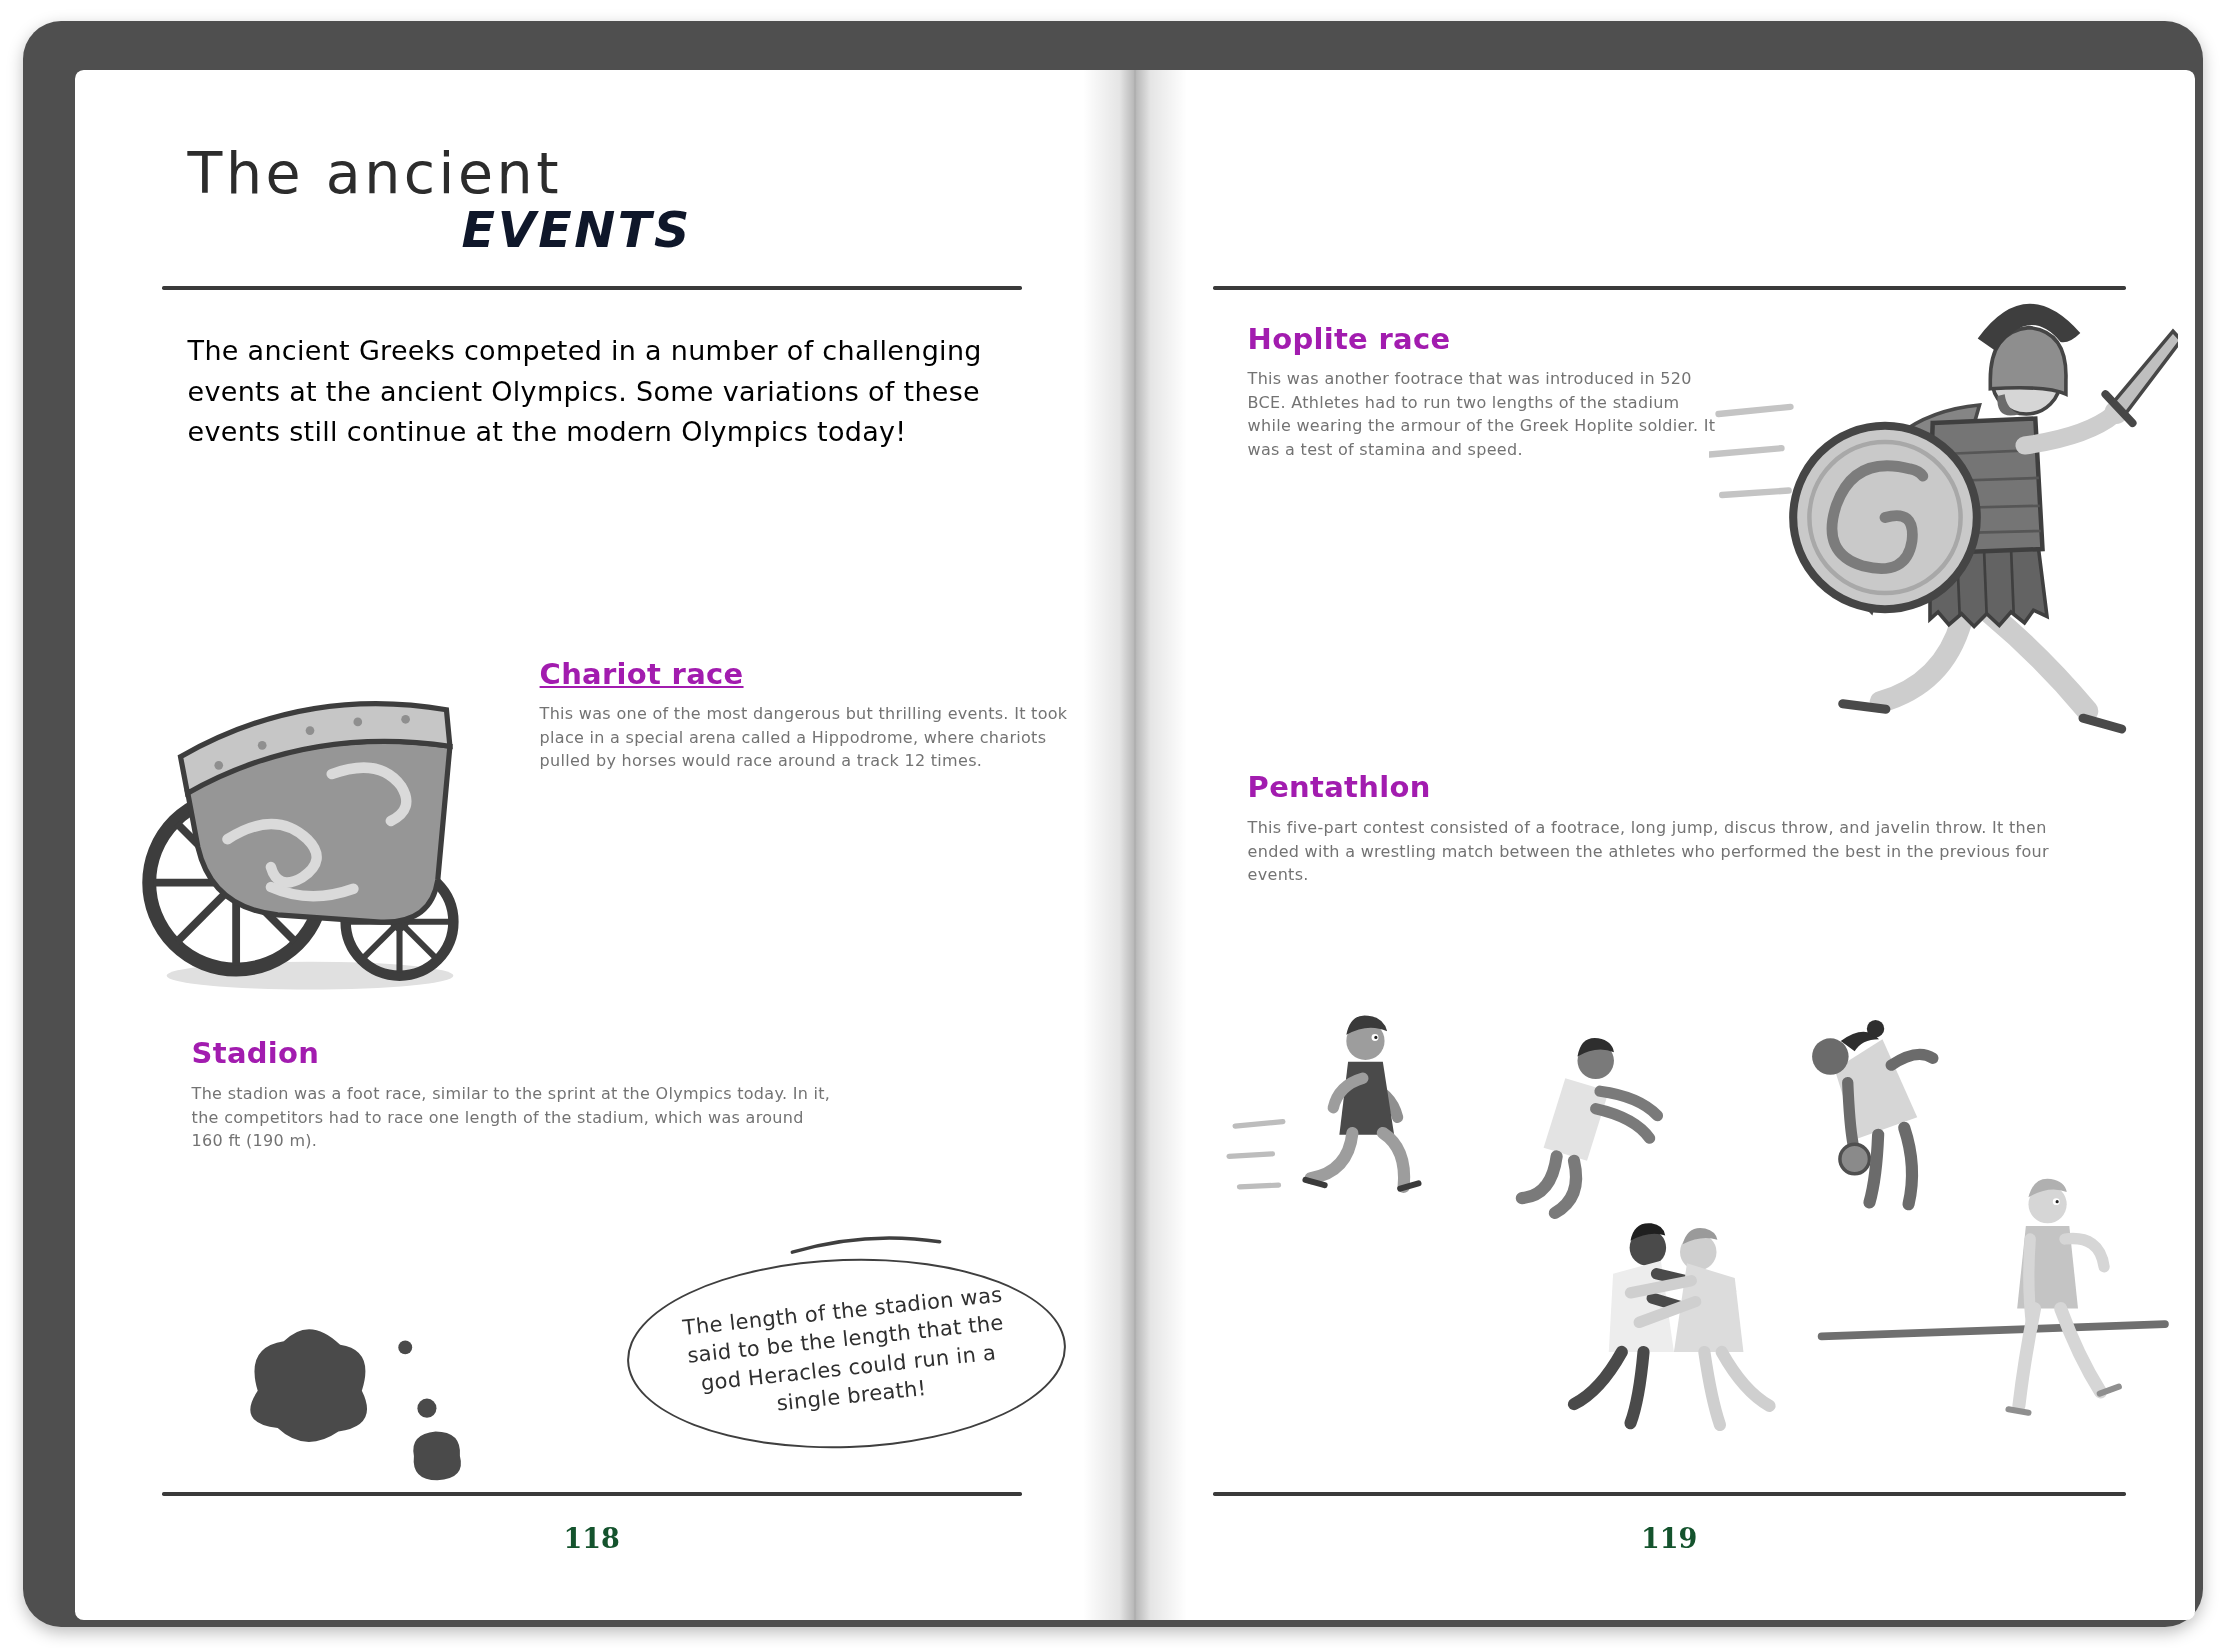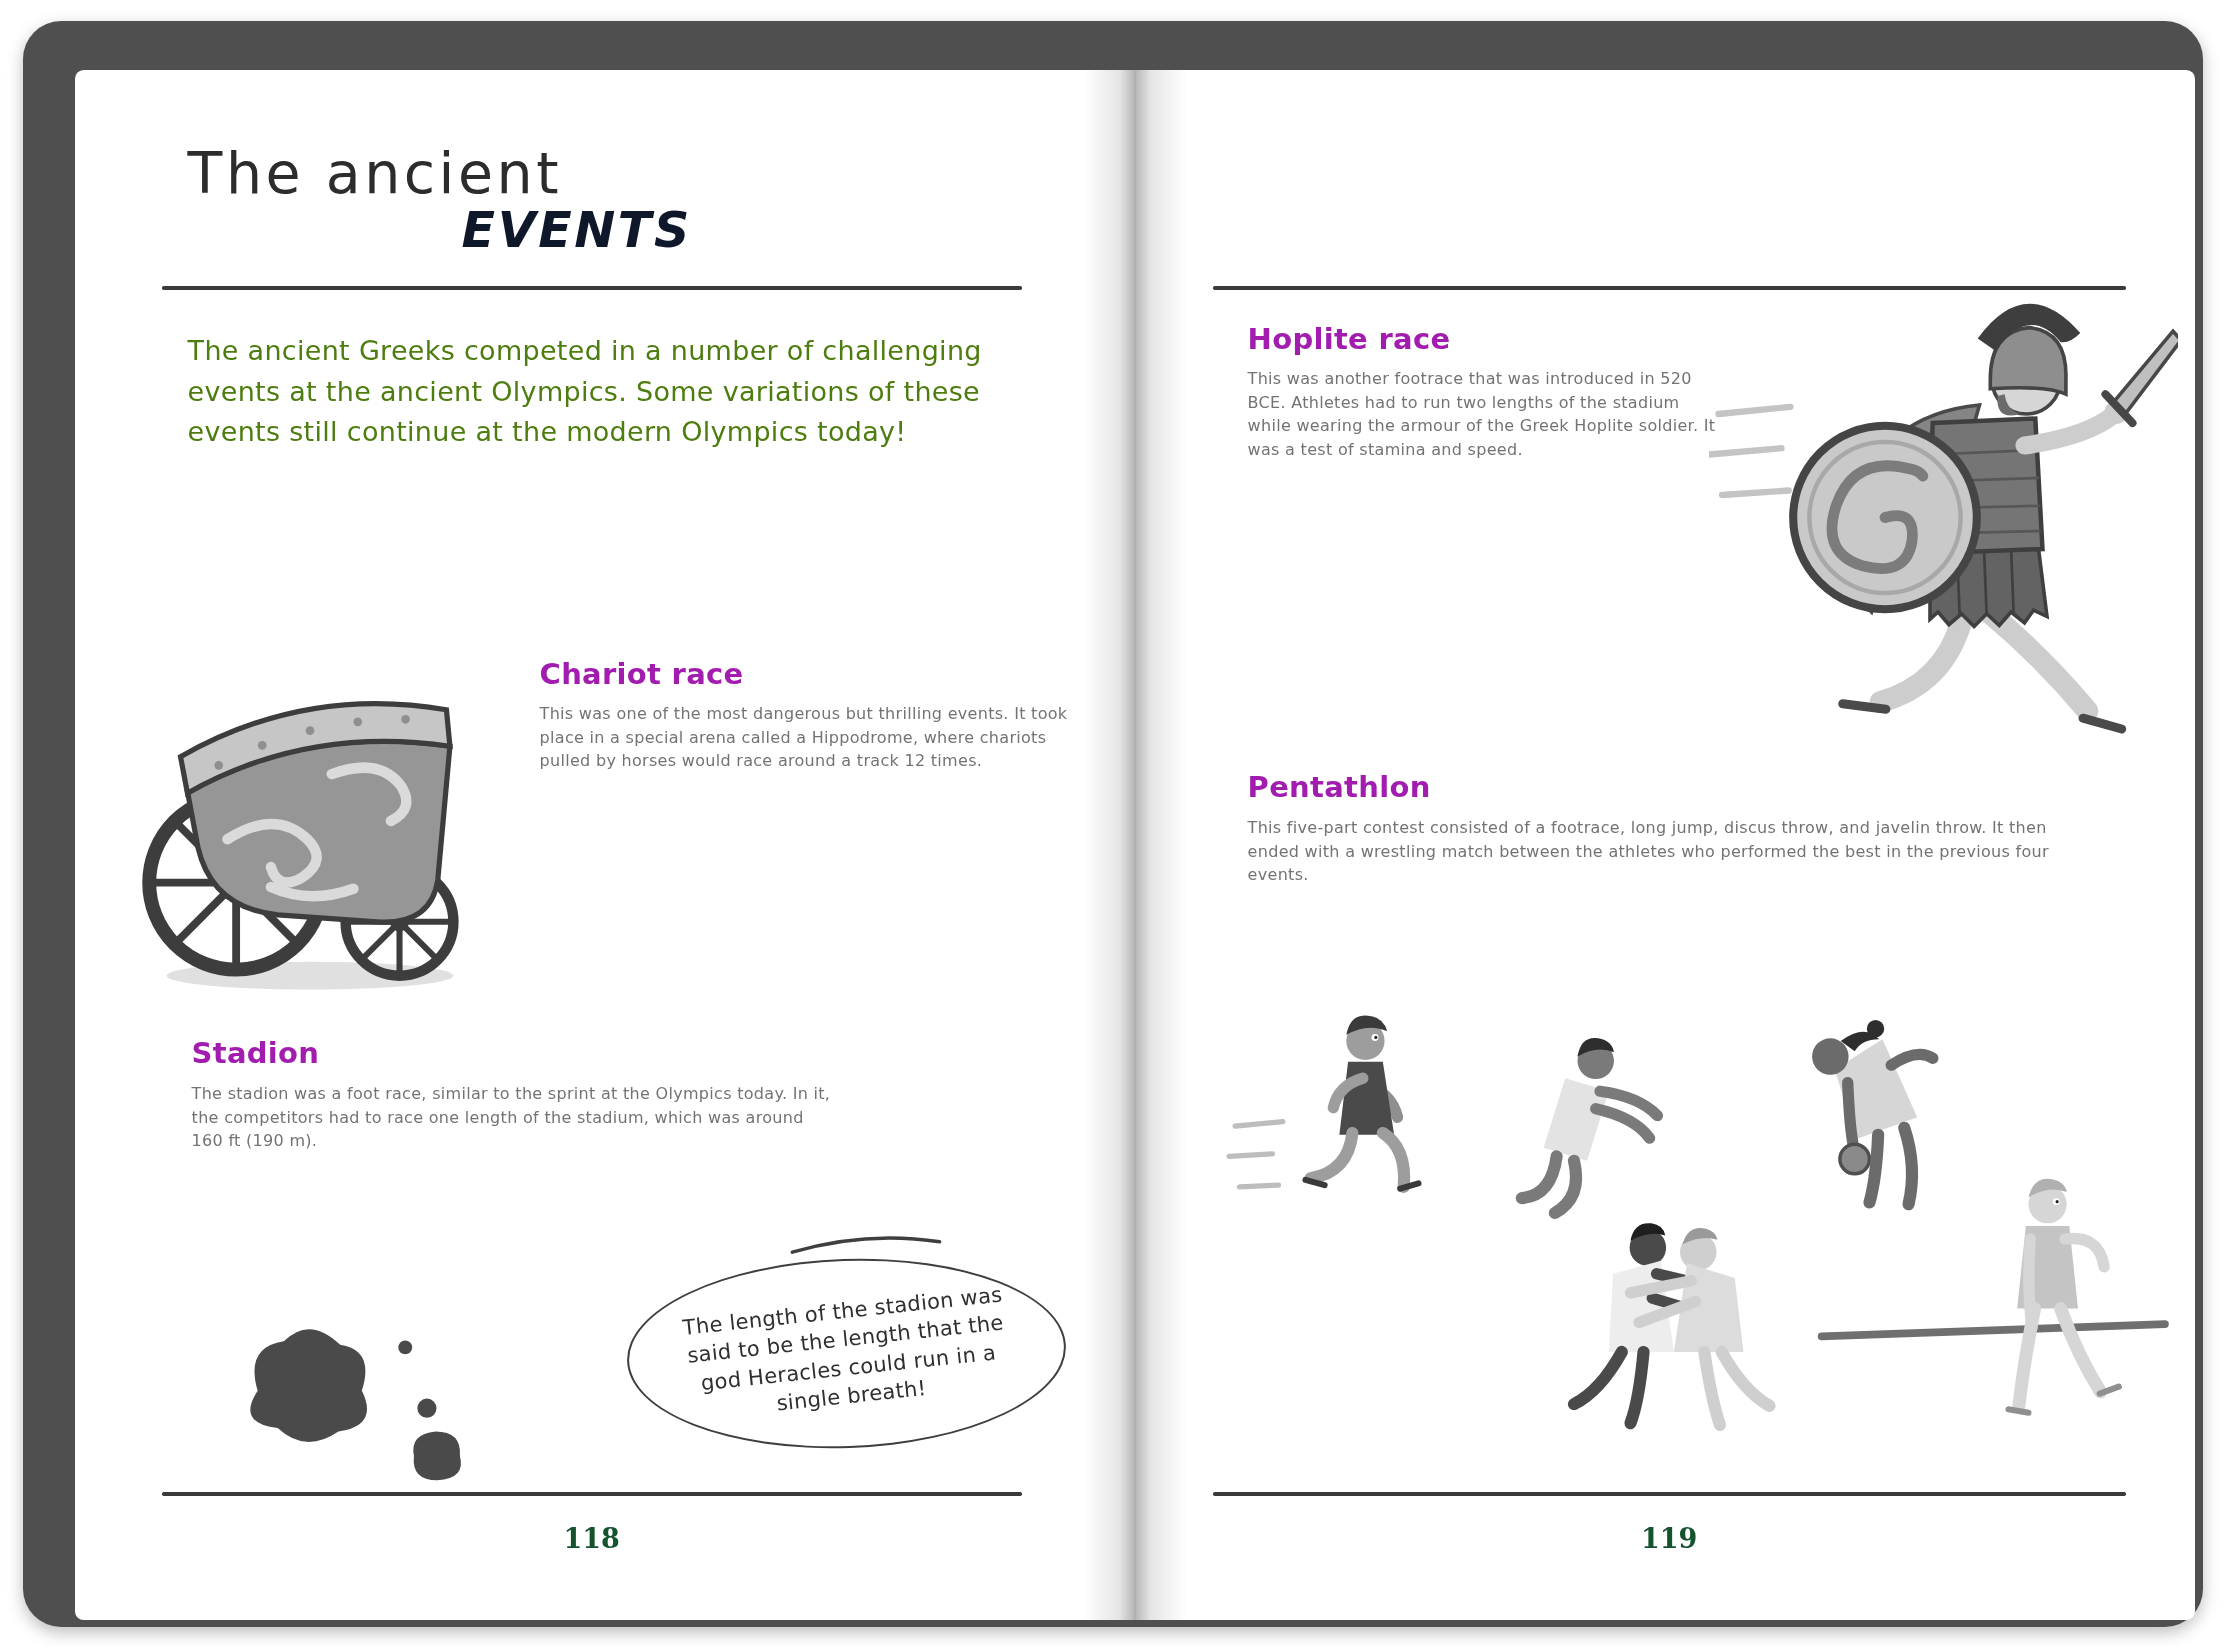--- a/index.html
+++ b/index.html
@@ -63,21 +63,21 @@
     color: #0f172a;
   }
 
   .rule {
     height: 3.5px;
     background: #3a3a3a;
     border-radius: 1.7px;
   }
 
   .body-text {
-    color: #4d7c0f;
+    color: #000000;
     font-size: 27px;
     line-height: 1.5;
     letter-spacing: 0.3px;
   }
   .section-body {
     color: #737373;
     font-size: 16px;
     line-height: 1.48;
     letter-spacing: 0.3px;
   }
@@ -170,21 +170,21 @@
             <circle cx="325" cy="97" r="5"></circle>
           </g>
 
           <g fill="none" stroke="#dadada" stroke-width="12" stroke-linecap="round">
             <path d="M120 235 q55 -35 92 0 q24 24 -6 44 q-28 16 -36 -12"></path>
             <path d="M240 160 q55 -20 80 14 q16 26 -12 40"></path>
             <path d="M170 290 q45 20 95 2"></path>
           </g>
         </svg>
 
-        <div class="abs section-heading" style="left:465px; top:587px;">Chariot race</div>
+        <div class="abs section-heading" style="left:465px; top:587px;text-decoration:underline;">Chariot race</div>
         <div class="abs section-body" style="left:465px; top:632px; width:539px;">This was one of the most dangerous but thrilling events. It took place in a special arena called a Hippodrome, where chariots pulled by horses would race around a track 12 times.</div>
 
         <div class="abs section-heading" style="left:117px; top:966px;">Stadion</div>
         <div class="abs section-body" style="left:117px; top:1012px; width:643px;">The stadion was a foot race, similar to the sprint at the Olympics today. In it, the competitors had to race one length of the stadium, which was around 160 ft (190 m).</div>
 
         <svg class="abs" style="left:713px; top:1156px;" width="156" height="35" viewBox="0 0 180 40">
           <path d="M5 30 Q90 5 175 18" fill="none" stroke="#3f3f3f" stroke-width="4" stroke-linecap="round"></path>
         </svg>
 
         <div class="abs speech-bubble" style="left:552px; top:1189px; width:439px; height:189px;">

